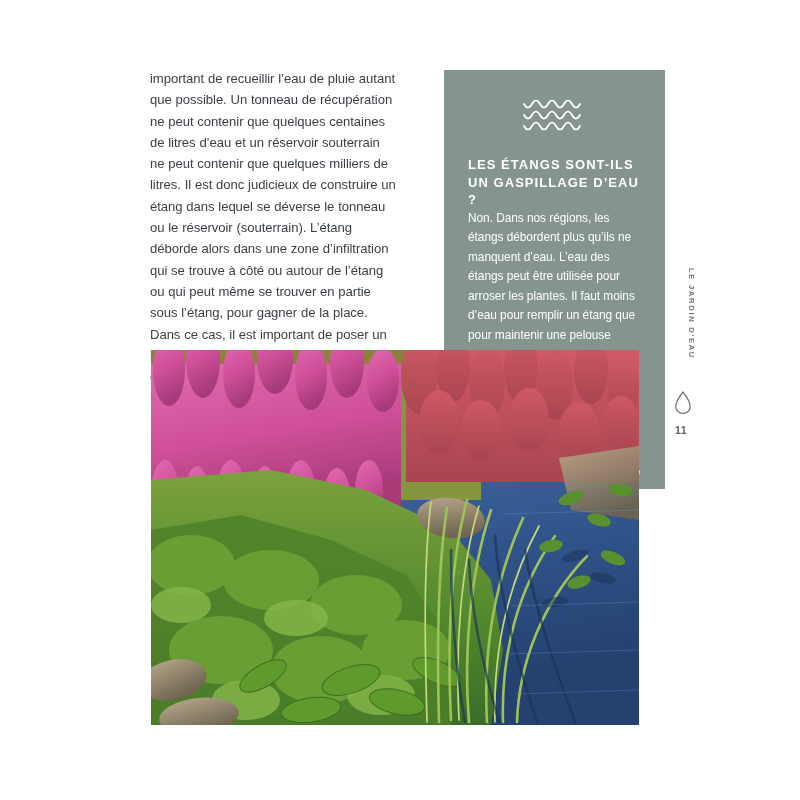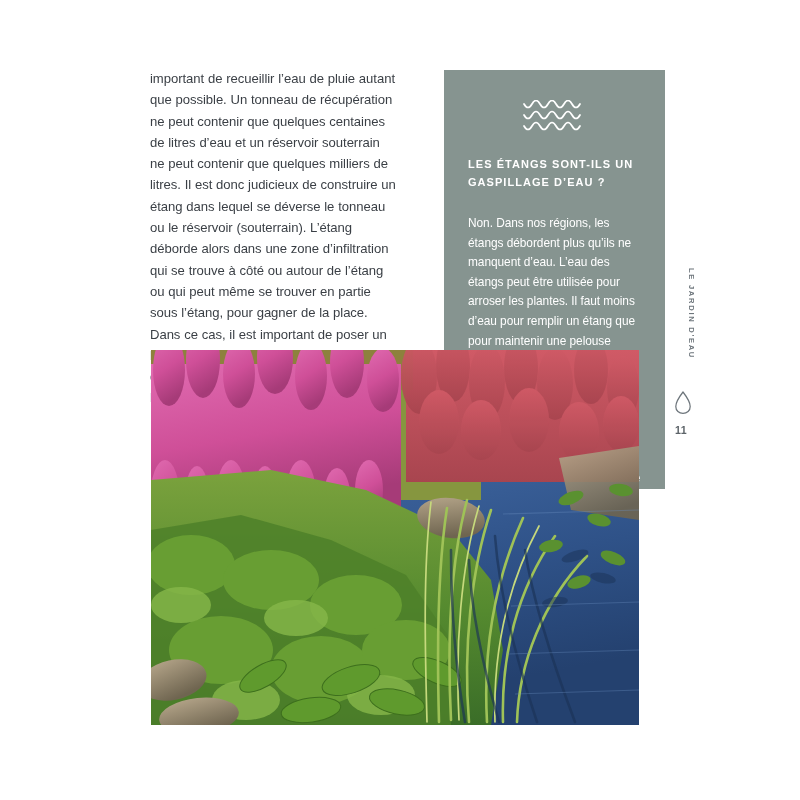--- a/index.html
+++ b/index.html
@@ -49,22 +49,22 @@
     box-sizing: border-box;
     padding: 26px 24px 20px 24px;
   }
   .wave-icon {
     display: block;
     margin: 4px auto 22px auto;
     width: 64px;
     height: 34px;
   }
   .panel-heading {
-    margin: 0 0 23px 0;
-    font-size: 11px;
+    margin: 0 0 0 0;
+    font-size: 13px;
     line-height: 17.5px;
     font-weight: bold;
     letter-spacing: 1.05px;
     color: #ffffff;
     text-transform: uppercase;
   }
   .panel-body {
     margin: 0;
     font-size: 11.9px;
     line-height: 19.6px;

